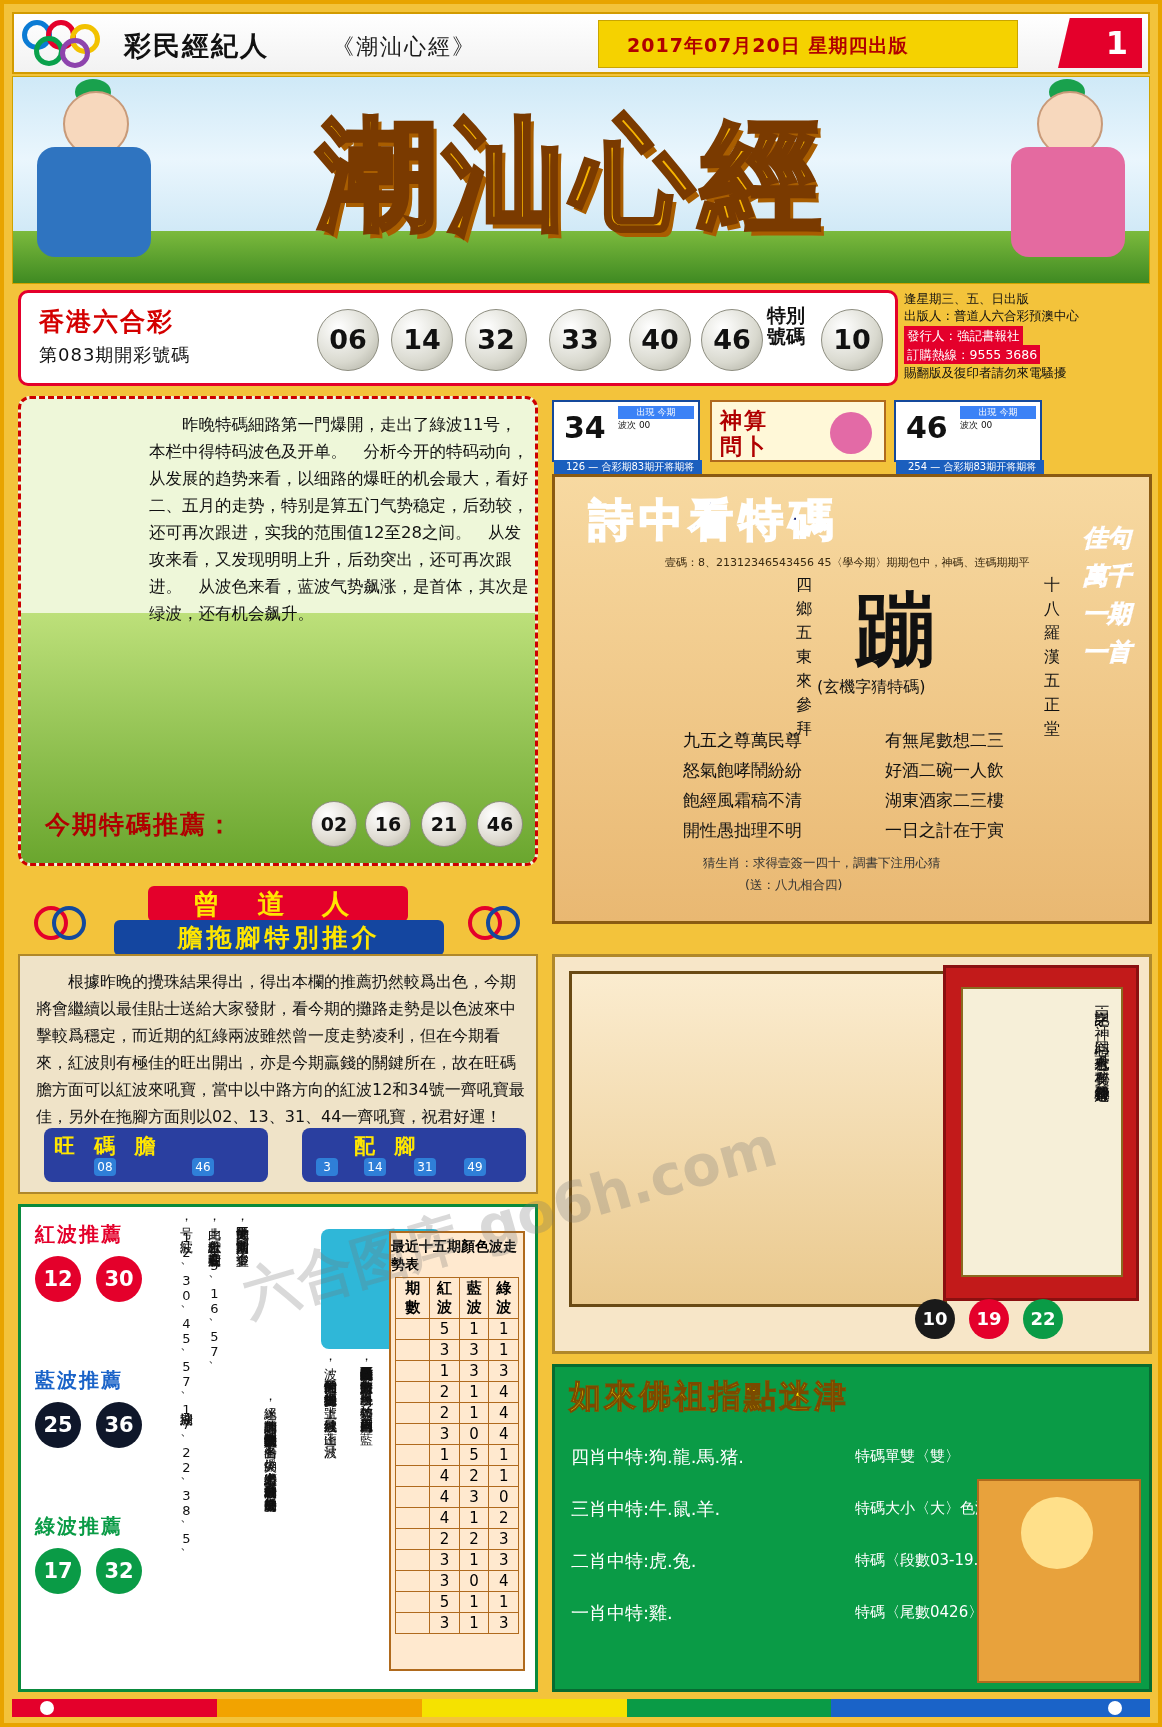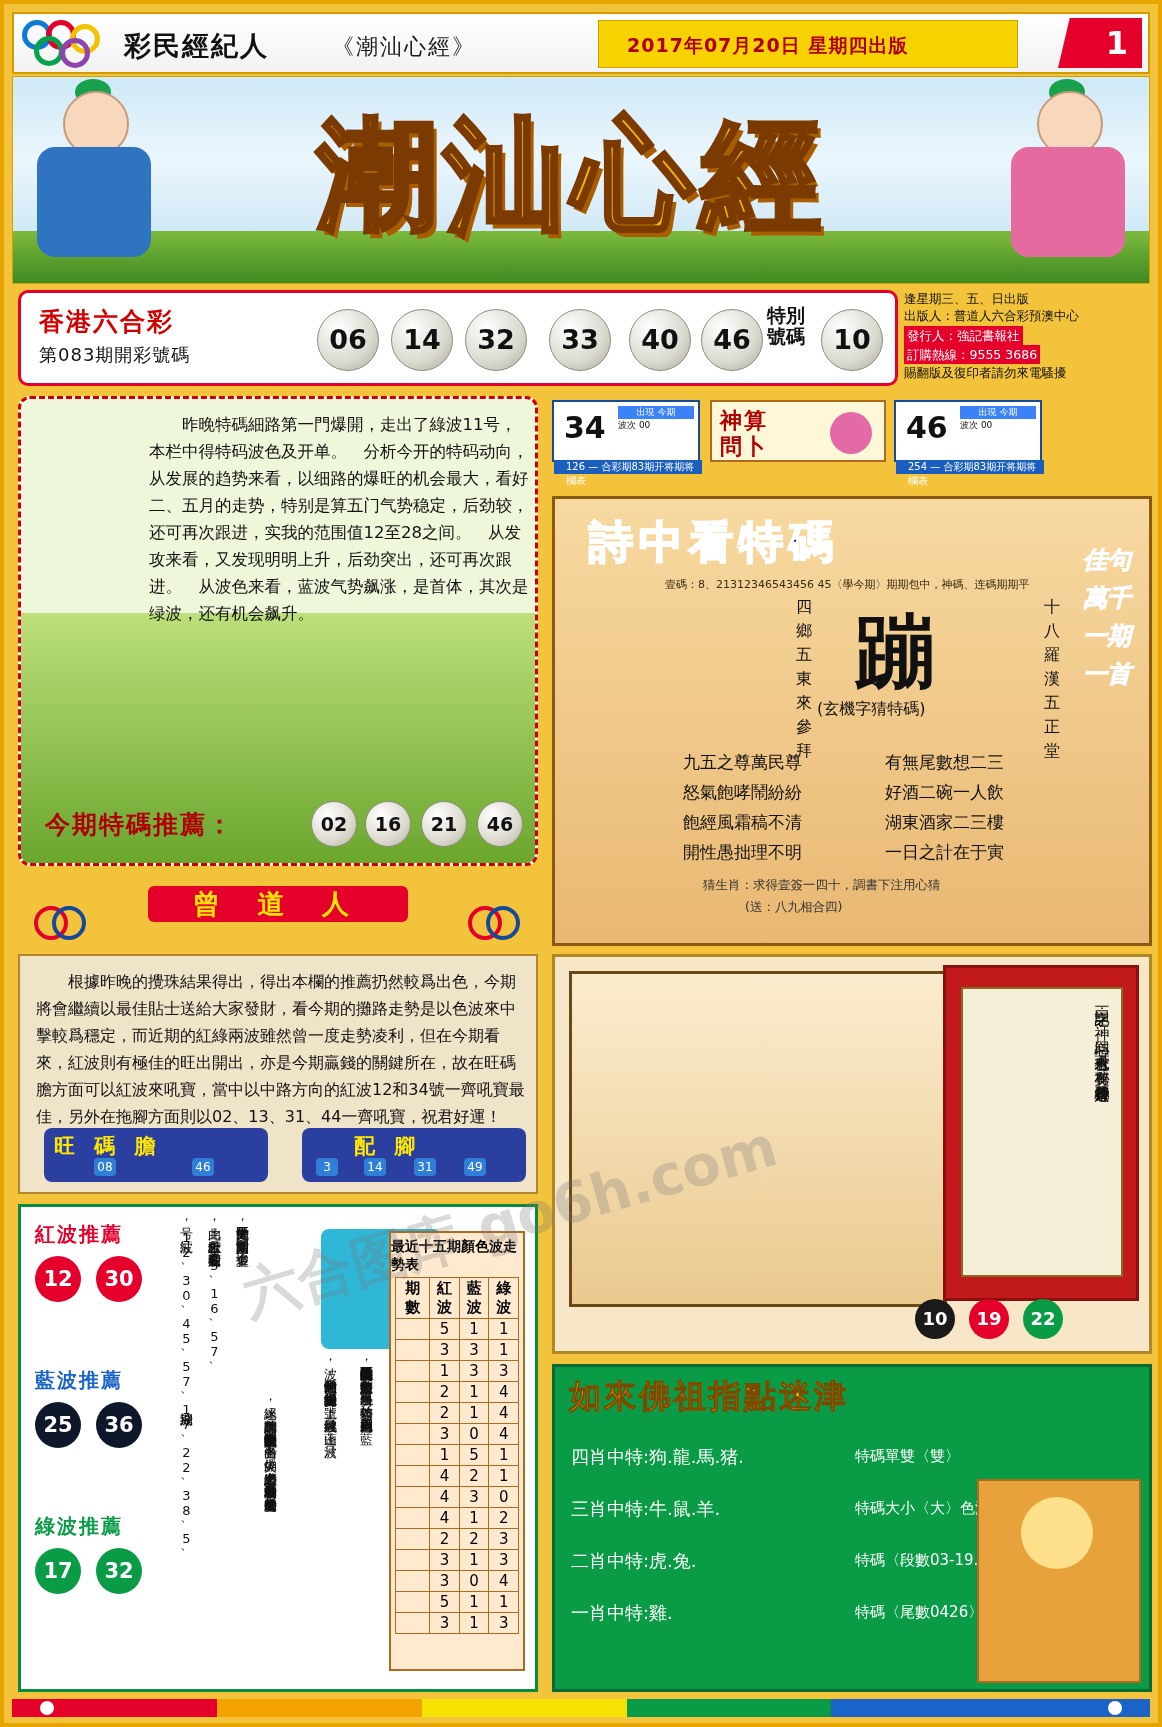--- a/index.html
+++ b/index.html
@@ -125,21 +125,21 @@
   .numbox .grid{position:absolute;right:4px;top:4px;width:76px;height:38px;font-size:9px;color:#111;}
   .numbox .grid .hd{background:#3b82f6;color:#fff;text-align:center;}
   .numbox .foot{position:absolute;left:0;bottom:-14px;width:148px;height:14px;background:#1b5fbe;color:#fff;font-size:10px;padding-left:12px;box-sizing:border-box;}
   .fortune{
     position:absolute;left:706px;top:396px;width:176px;height:62px;background:#fff8d8;border:2px solid #b06a1d;box-sizing:border-box;
   }
   .fortune .ft{position:absolute;left:8px;top:6px;width:86px;font-size:22px;font-weight:bold;color:#b00000;line-height:26px;letter-spacing:2px;}
   .flower{position:absolute;right:12px;top:10px;width:42px;height:42px;border-radius:50%;background:#e36aa6;}
   
   .panelB{
-    position:absolute;left:548px;top:492px;width:600px;height:450px;
+    position:absolute;left:548px;top:470px;width:600px;height:450px;
     background:linear-gradient(#f7d9a1,#e9b872);border:3px solid #8a5a12;box-sizing:border-box;overflow:hidden;padding-left:10px;
   }
   .panelB .bt{
     position:absolute;left:34px;top:14px;font-size:44px;font-weight:bold;color:#0a1a6e;
     -webkit-text-stroke:2px #fff;letter-spacing:6px;
   }
   .panelB .code{position:absolute;left:110px;top:78px;width:380px;font-size:11px;color:#3a2a10;}
   .panelB .glyph{
     position:absolute;left:300px;top:100px;font-size:80px;font-weight:bold;color:#111;
   }
@@ -376,20 +376,21 @@
   <div class="zdbanner">
     <div class="lk l">
         <i></i>
         <i></i>
       </div>
     <div class="lk r">
         <i></i>
         <i></i>
       </div>
     <div class="b1">曾 道 人</div>
+    <div class="b2">膽拖腳特別推介</div>
   </div>
 
   <div class="panelC">
     <div class="ctxt">根據昨晚的攪珠結果得出，得出本欄的推薦扔然較爲出色，今期將會繼續以最佳貼士送給大家發財，看今期的攤路走勢是以色波來中擊較爲穩定，而近期的紅綠兩波雖然曾一度走勢凌利，但在今期看來，紅波則有極佳的旺出開出，亦是今期贏錢的關鍵所在，故在旺碼膽方面可以紅波來吼寶，當中以中路方向的紅波12和34號一齊吼寶最佳，另外在拖腳方面則以02、13、31、44一齊吼寶，祝君好運！</div>
     <div class="tagbox left">
       <div class="lab">旺 碼 膽</div>
       <div class="minib" style="left:50px">08</div>
       <div class="minib" style="left:148px">46</div>
     </div>
     <div class="tagbox right">

